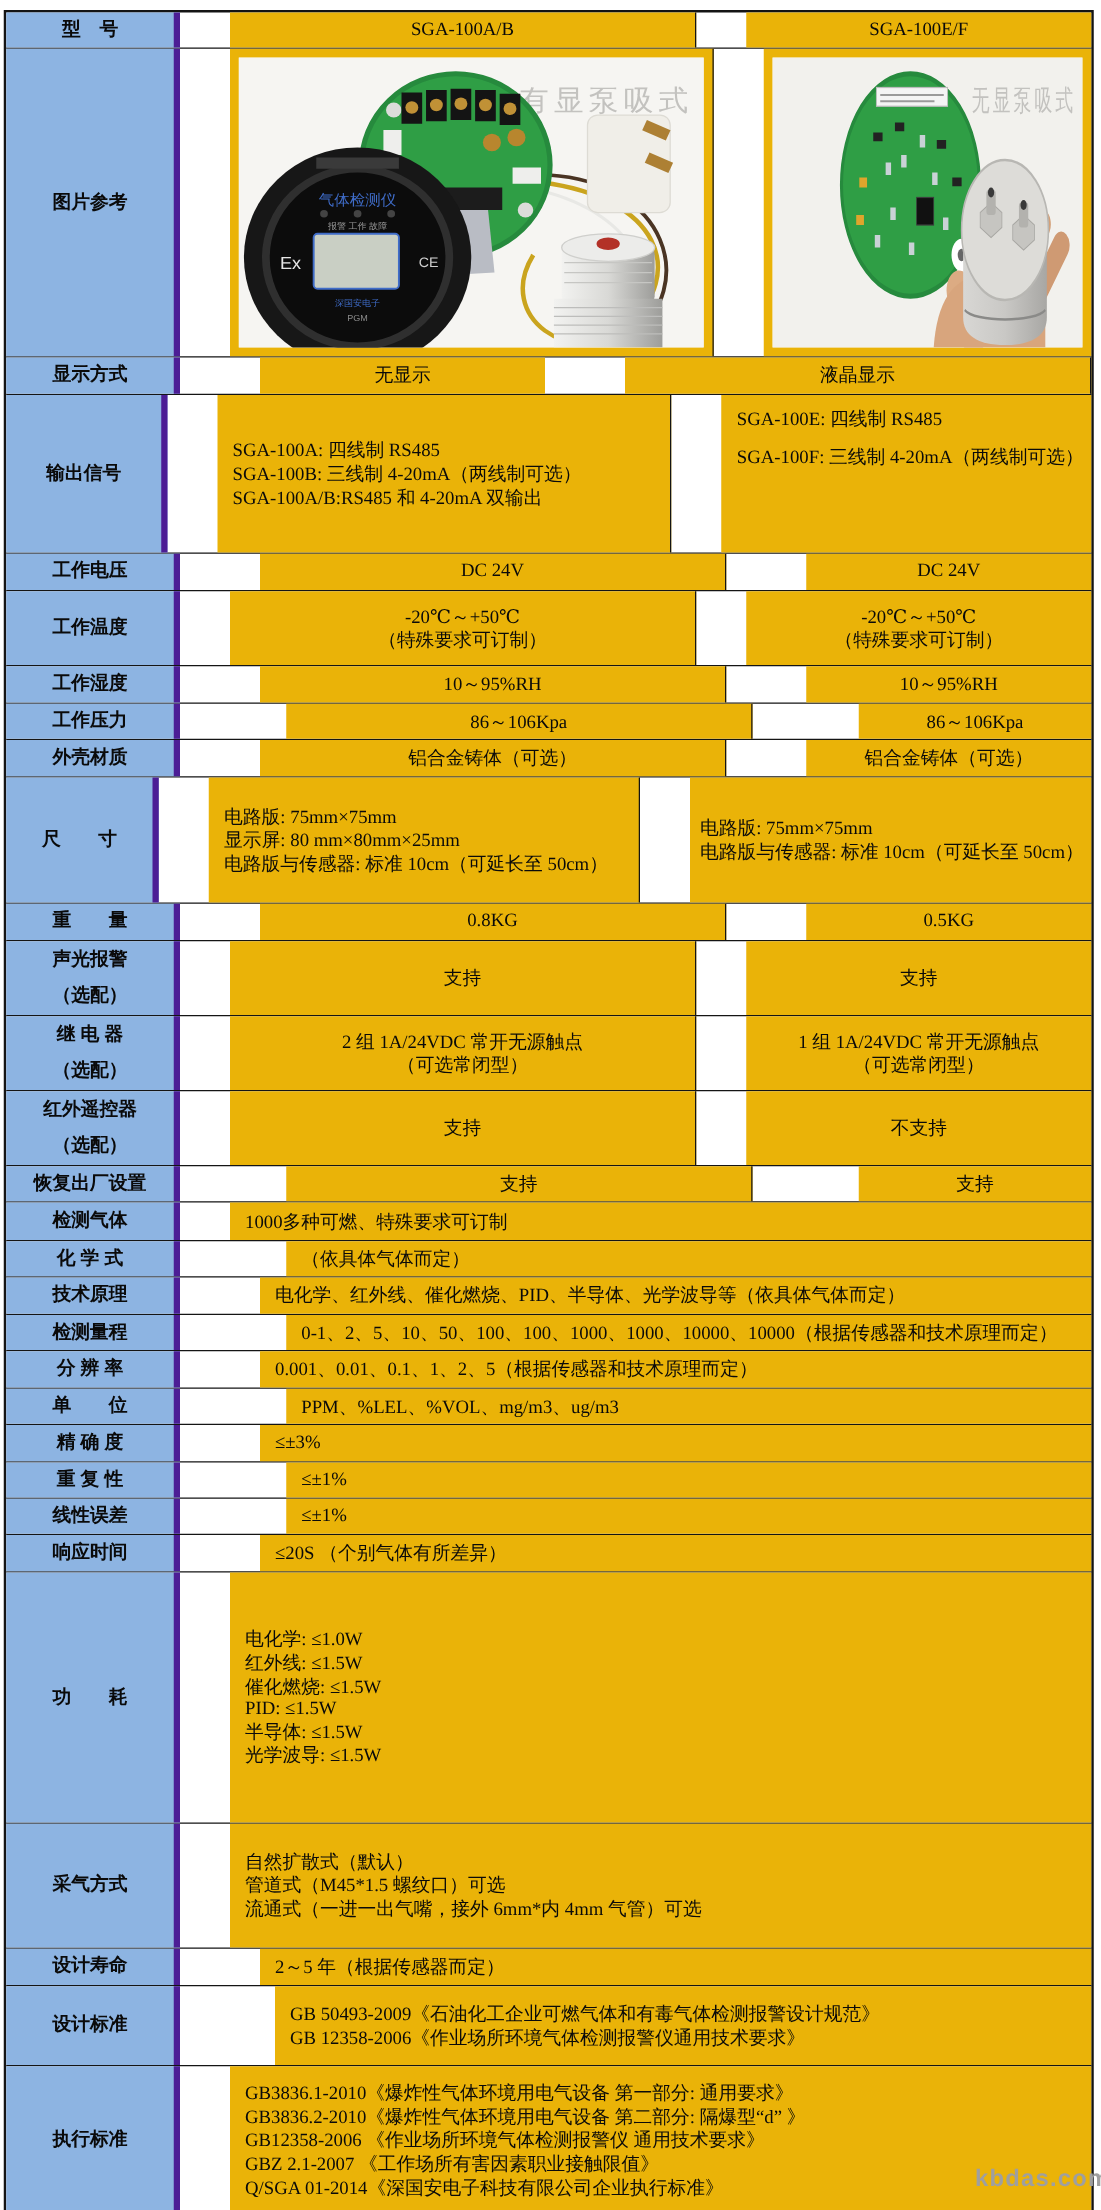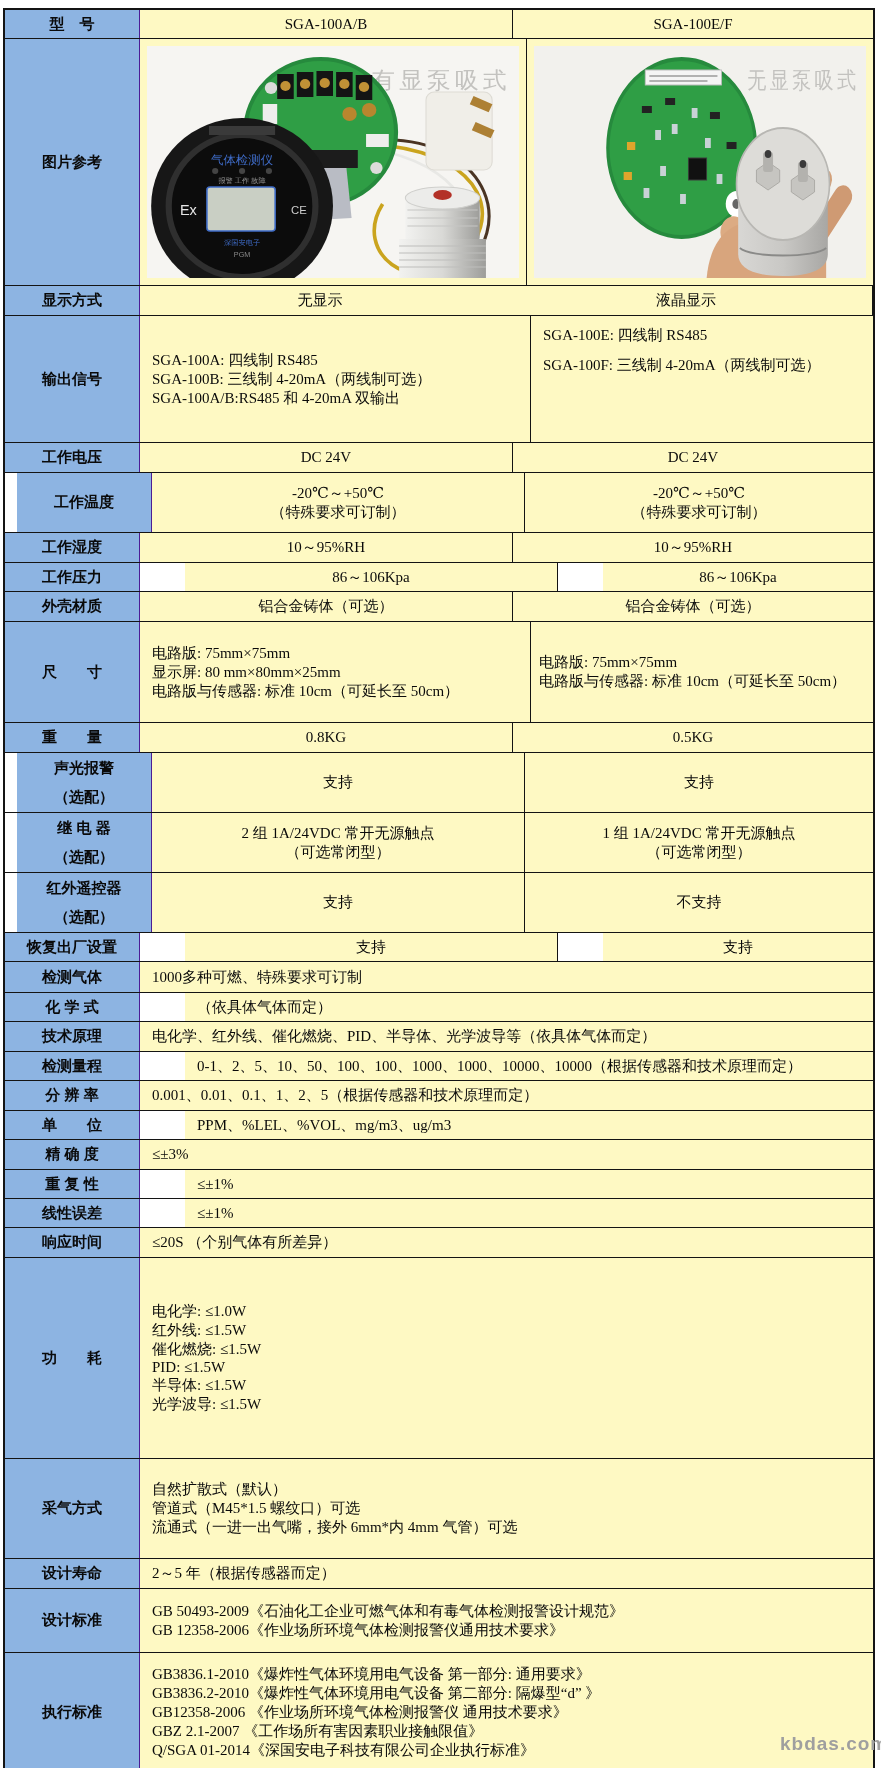--- a/index.html
+++ b/index.html
@@ -1,34 +1,34 @@
 <!DOCTYPE html>
 <html><head>
 <meta charset="utf-8">
 <style>
   html,body{margin:0;padding:0;}
   body{width:881px;height:1768px;background:#ffffff;overflow:hidden;position:relative;
        font-family:"Liberation Sans","DejaVu Sans",sans-serif;color:#0a0a0a;}
   .spec-table{position:absolute;left:3px;top:8px;width:868px;border:2px solid #141414;background:#fff;}
   .row{display:flex;border-bottom:1px solid #141414;}
   .row:last-child{border-bottom:none;}
-  .label{width:134px;background:#8DB4E2;border-right:1px solid #4c1d95;display:flex;flex-direction:column;
+  .label{width:134px;background:#8DB4E2;border-right:5px solid #4c1d95;display:flex;flex-direction:column;
          align-items:center;justify-content:center;font-weight:700;font-size:15px;line-height:1.9;text-align:center;}
-  .cell{background:#fef9c3;display:flex;flex-direction:column;justify-content:center;
-        font-family:"Liberation Serif","DejaVu Serif",serif;font-size:15px;}
+  .cell{background:#eab308;display:flex;flex-direction:column;justify-content:center;
+        font-family:"Liberation Serif","DejaVu Serif",serif;font-size:15px;margin-left:40px;}
   .c1{width:372px;border-right:1px solid #141414;}
   .c2{flex:1;}
   .span{flex:1;}
   .center{align-items:center;text-align:center;}
   .left{align-items:flex-start;text-align:left;padding-left:12px;padding-right:6px;}
   .multi{justify-content:center;padding-top:4px;padding-bottom:4px;}
   .ln{white-space:nowrap;}
   
-  .rh-head{height:28px;} .rh-photo{height:246px;} .rh-s{height:28px;gap:45px;} .rh-m{height:29px;} .rh-30{height:30px;}
-  .rh-59{height:59px;padding-left:12px;} .rh-63{height:63px;} .rh-100{height:100px;} .rh-99{height:99px;}
+  .rh-head{height:28px;} .rh-photo{height:246px;} .rh-s{height:28px;gap:45px;} .rh-m{height:29px;gap:24px;} .rh-30{height:30px;}
+  .rh-59{height:59px;} .rh-63{height:63px;gap:36px;} .rh-100{height:100px;} .rh-99{height:99px;}
   .rh-118{height:118px;} .rh-126{height:126px;} .rh-200{height:200px;}
   .photo-cell{padding:7px;}
   .photo{width:100%;height:100%;background:#f6f5f2;}
   .photo svg{display:block;width:100%;height:100%;}
   svg text{font-family:"Liberation Sans","DejaVu Sans",sans-serif;}
   .wm{font-size:23px;fill:#c3c2bf;letter-spacing:4px;}
   .page-wm{position:absolute;left:780px;top:1733px;font-size:19px;font-weight:700;color:#9f9f9f;
            letter-spacing:1px;white-space:nowrap;}
 </style>
 </head>

